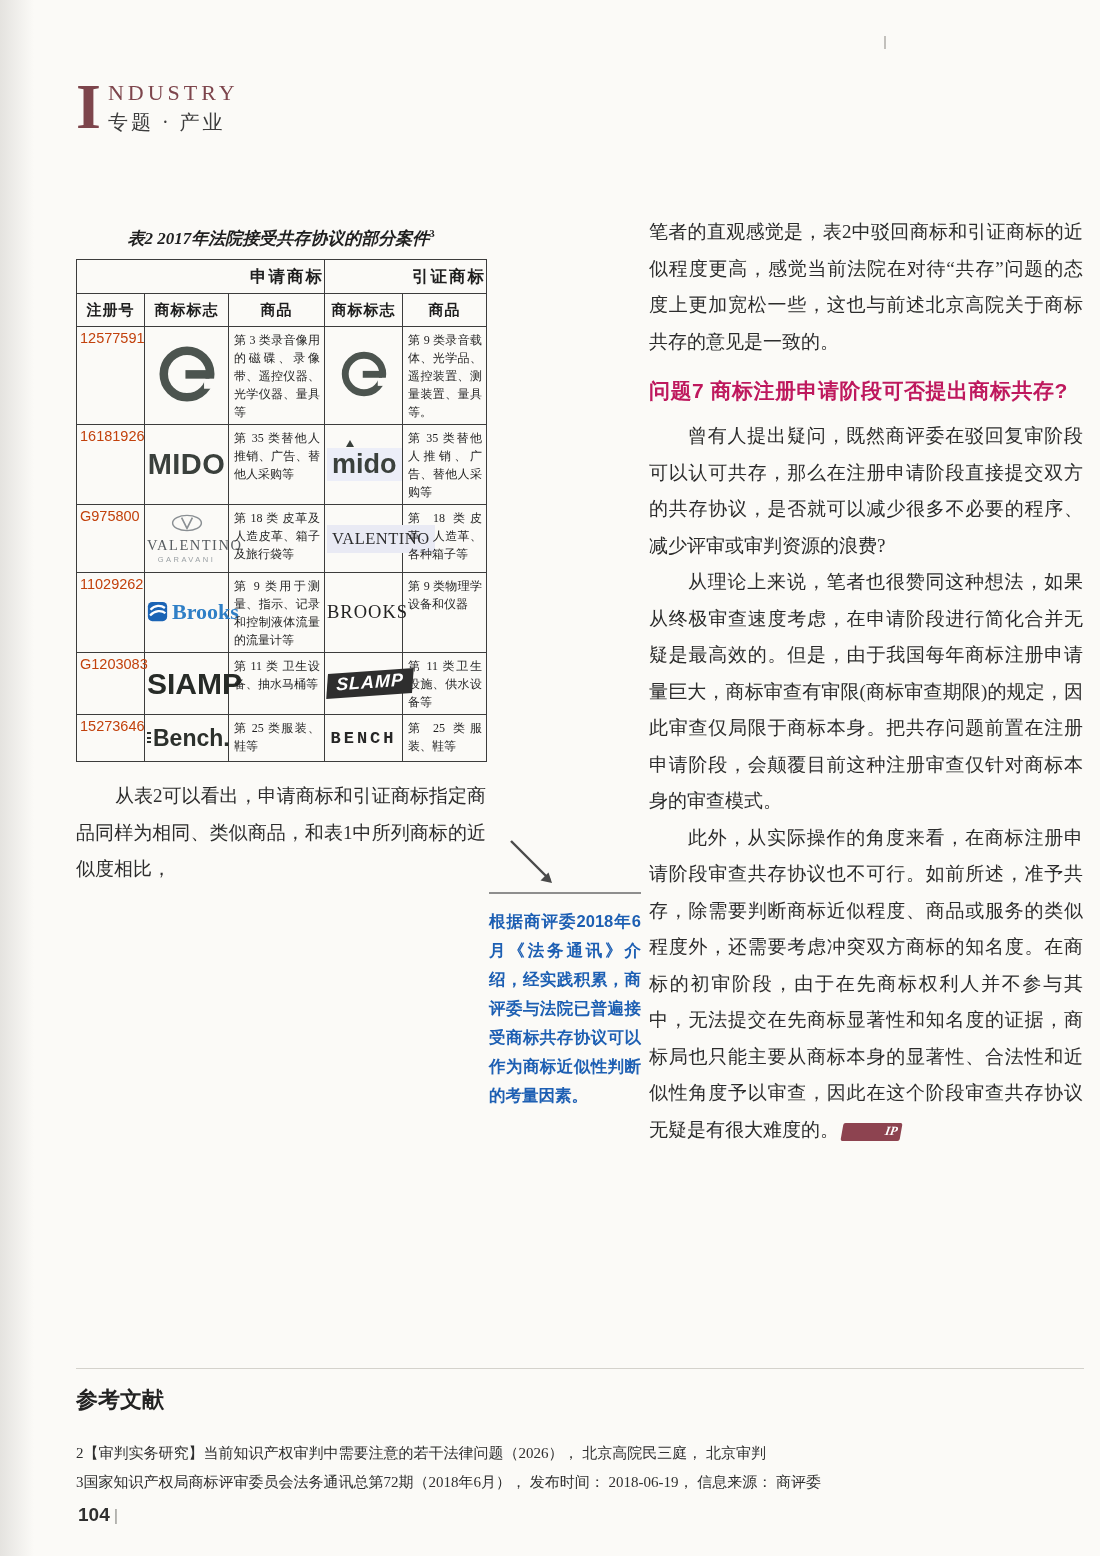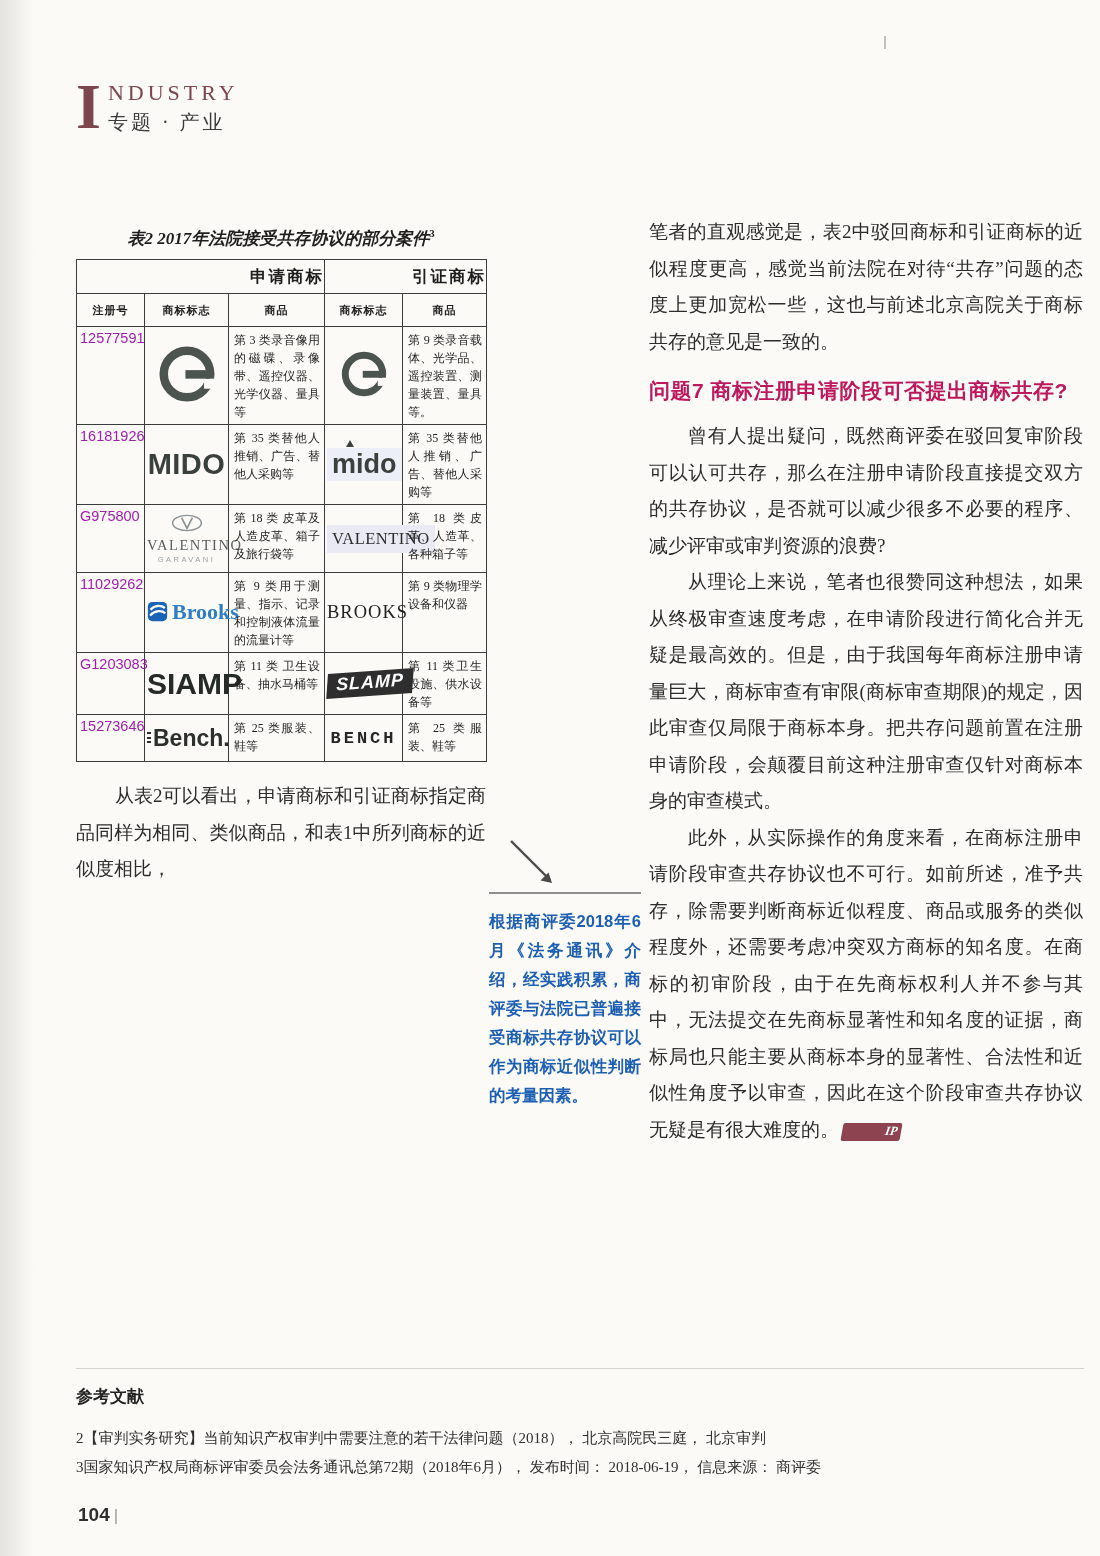--- a/index.html
+++ b/index.html
@@ -44,23 +44,23 @@
   }
   .table-caption sup { font-size:11px; font-style:normal; }
 
   
   table.tm { border-collapse:collapse; width:410px; margin-top:9px; table-layout:fixed; }
   table.tm th, table.tm td { border:1.6px solid #3c3c3c; }
   table.tm .group-h {
     font-size:16.5px; font-weight:bold; text-align:right; height:34px; letter-spacing:2px; color:#1e1e1e;
   }
   table.tm .col-h {
-    font-size:11px; font-weight:bold; text-align:center; height:33px; letter-spacing:1px; color:#1e1e1e;
-  }
-  td.regno { font-family:"Liberation Sans", sans-serif; font-size:14.5px; color:#a21caf;
+    font-size:15px; font-weight:bold; text-align:center; height:33px; letter-spacing:1px; color:#1e1e1e;
+  }
+  td.regno { font-family:"Liberation Sans", sans-serif; font-size:14.5px; color:#c2410c;
              vertical-align:top; padding:3px 2px 0 3px; }
   td.goods { font-size:12px; line-height:18px; color:#1f1f1f; vertical-align:top;
              padding:4px 4px 3px 5px; text-align:justify; }
   td.mark  { text-align:center; vertical-align:middle; padding:2px; }
 
   .r1 td { height:82px; } .r2 td { height:62px; } .r3 td { height:68px; }
   .r4 td { height:78px; } .r5 td { height:47px; } .r6 td { height:47px; }
 
   
   .mido-upper { font-family:"Liberation Sans", sans-serif; font-weight:800; font-size:29px; color:#3a403c; letter-spacing:0.5px; }
@@ -104,22 +104,22 @@
   }
   .end-mark {
     display:inline-block; transform:skewX(-10deg); background:#8d4350; color:#fff;
     font-family:"Liberation Serif", serif; font-style:italic; font-weight:bold; font-size:12.5px;
     line-height:15px; padding:1px 4px 2px; border-radius:2px; margin-left:3px; vertical-align:1px;
   }
 
   
   .refs { position:absolute; left:76px; top:1368px; width:1008px;
           border-top:1px solid #d4d2cc; padding-top:16px; }
-  .refs .refs-title { font-family:"Liberation Sans", sans-serif; font-weight:bold; font-size:17px; color:#222;
-                      margin-bottom:16px; }
+  .refs .refs-title { font-family:"Liberation Sans", sans-serif; font-weight:bold; font-size:22px; color:#222;
+                      margin-bottom:24px; }
   .refs .ref-item { font-size:15px; line-height:29px; color:#2f2f2f; }
 
   .pagenum { position:absolute; left:78px; top:1504px; font-family:"Liberation Sans", sans-serif; }
   .pagenum .num { font-weight:bold; font-size:19px; color:#2f2f2f; }
   .pagenum .div { font-size:17px; color:#9a9a96; margin-left:4px; }
 </style>
 </head>
 <body>
 
 <div class="page">
@@ -263,20 +263,20 @@
   <div class="col-right">
     <p class="body">笔者的直观感觉是，表2中驳回商标和引证商标的近似程度更高，感觉当前法院在对待“共存”问题的态度上更加宽松一些，这也与前述北京高院关于商标共存的意见是一致的。</p>
     <div class="q-heading">问题7 商标注册申请阶段可否提出商标共存?</div>
     <p class="body ind">曾有人提出疑问，既然商评委在驳回复审阶段可以认可共存，那么在注册申请阶段直接提交双方的共存协议，是否就可以减少很多不必要的程序、减少评审或审判资源的浪费?</p>
     <p class="body ind">从理论上来说，笔者也很赞同这种想法，如果从终极审查速度考虑，在申请阶段进行简化合并无疑是最高效的。但是，由于我国每年商标注册申请量巨大，商标审查有审限(商标审查期限)的规定，因此审查仅局限于商标本身。把共存问题前置在注册申请阶段，会颠覆目前这种注册审查仅针对商标本身的审查模式。</p>
     <p class="body ind"><span>此外，从实际操作的角度来看，在商标注册申请阶段审查共存协议也不可行。如前所述，准予共存，除需要判断商标近似程度、商品或服务的类似程度外，还需要考虑冲突双方商标的知名度。在商标的初审阶段，由于在先商标权利人并不参与其中，无法提交在先商标显著性和知名度的证据，商标局也只能主要从商标本身的显著性、合法性和近似性角度予以审查，因此在这个阶段审查共存协议无疑是有很大难度的。</span><span class="end-mark">IP</span></p>
   </div>
 
   <div class="refs">
     <div class="refs-title">参考文献</div>
-    <div class="ref-item">2【审判实务研究】当前知识产权审判中需要注意的若干法律问题（2018）， 北京高院民三庭， 北京审判</div>
+    <div class="ref-item">2【审判实务研究】当前知识产权审判中需要注意的若干法律问题（2026）， 北京高院民三庭， 北京审判</div>
     <div class="ref-item">3国家知识产权局商标评审委员会法务通讯总第72期（2018年6月）， 发布时间： 2018-06-19， 信息来源： 商评委</div>
   </div>
 
   <div class="pagenum">
     <span class="num">104</span><span class="div">|</span>
   </div>
 </div>
 
 </body></html>

